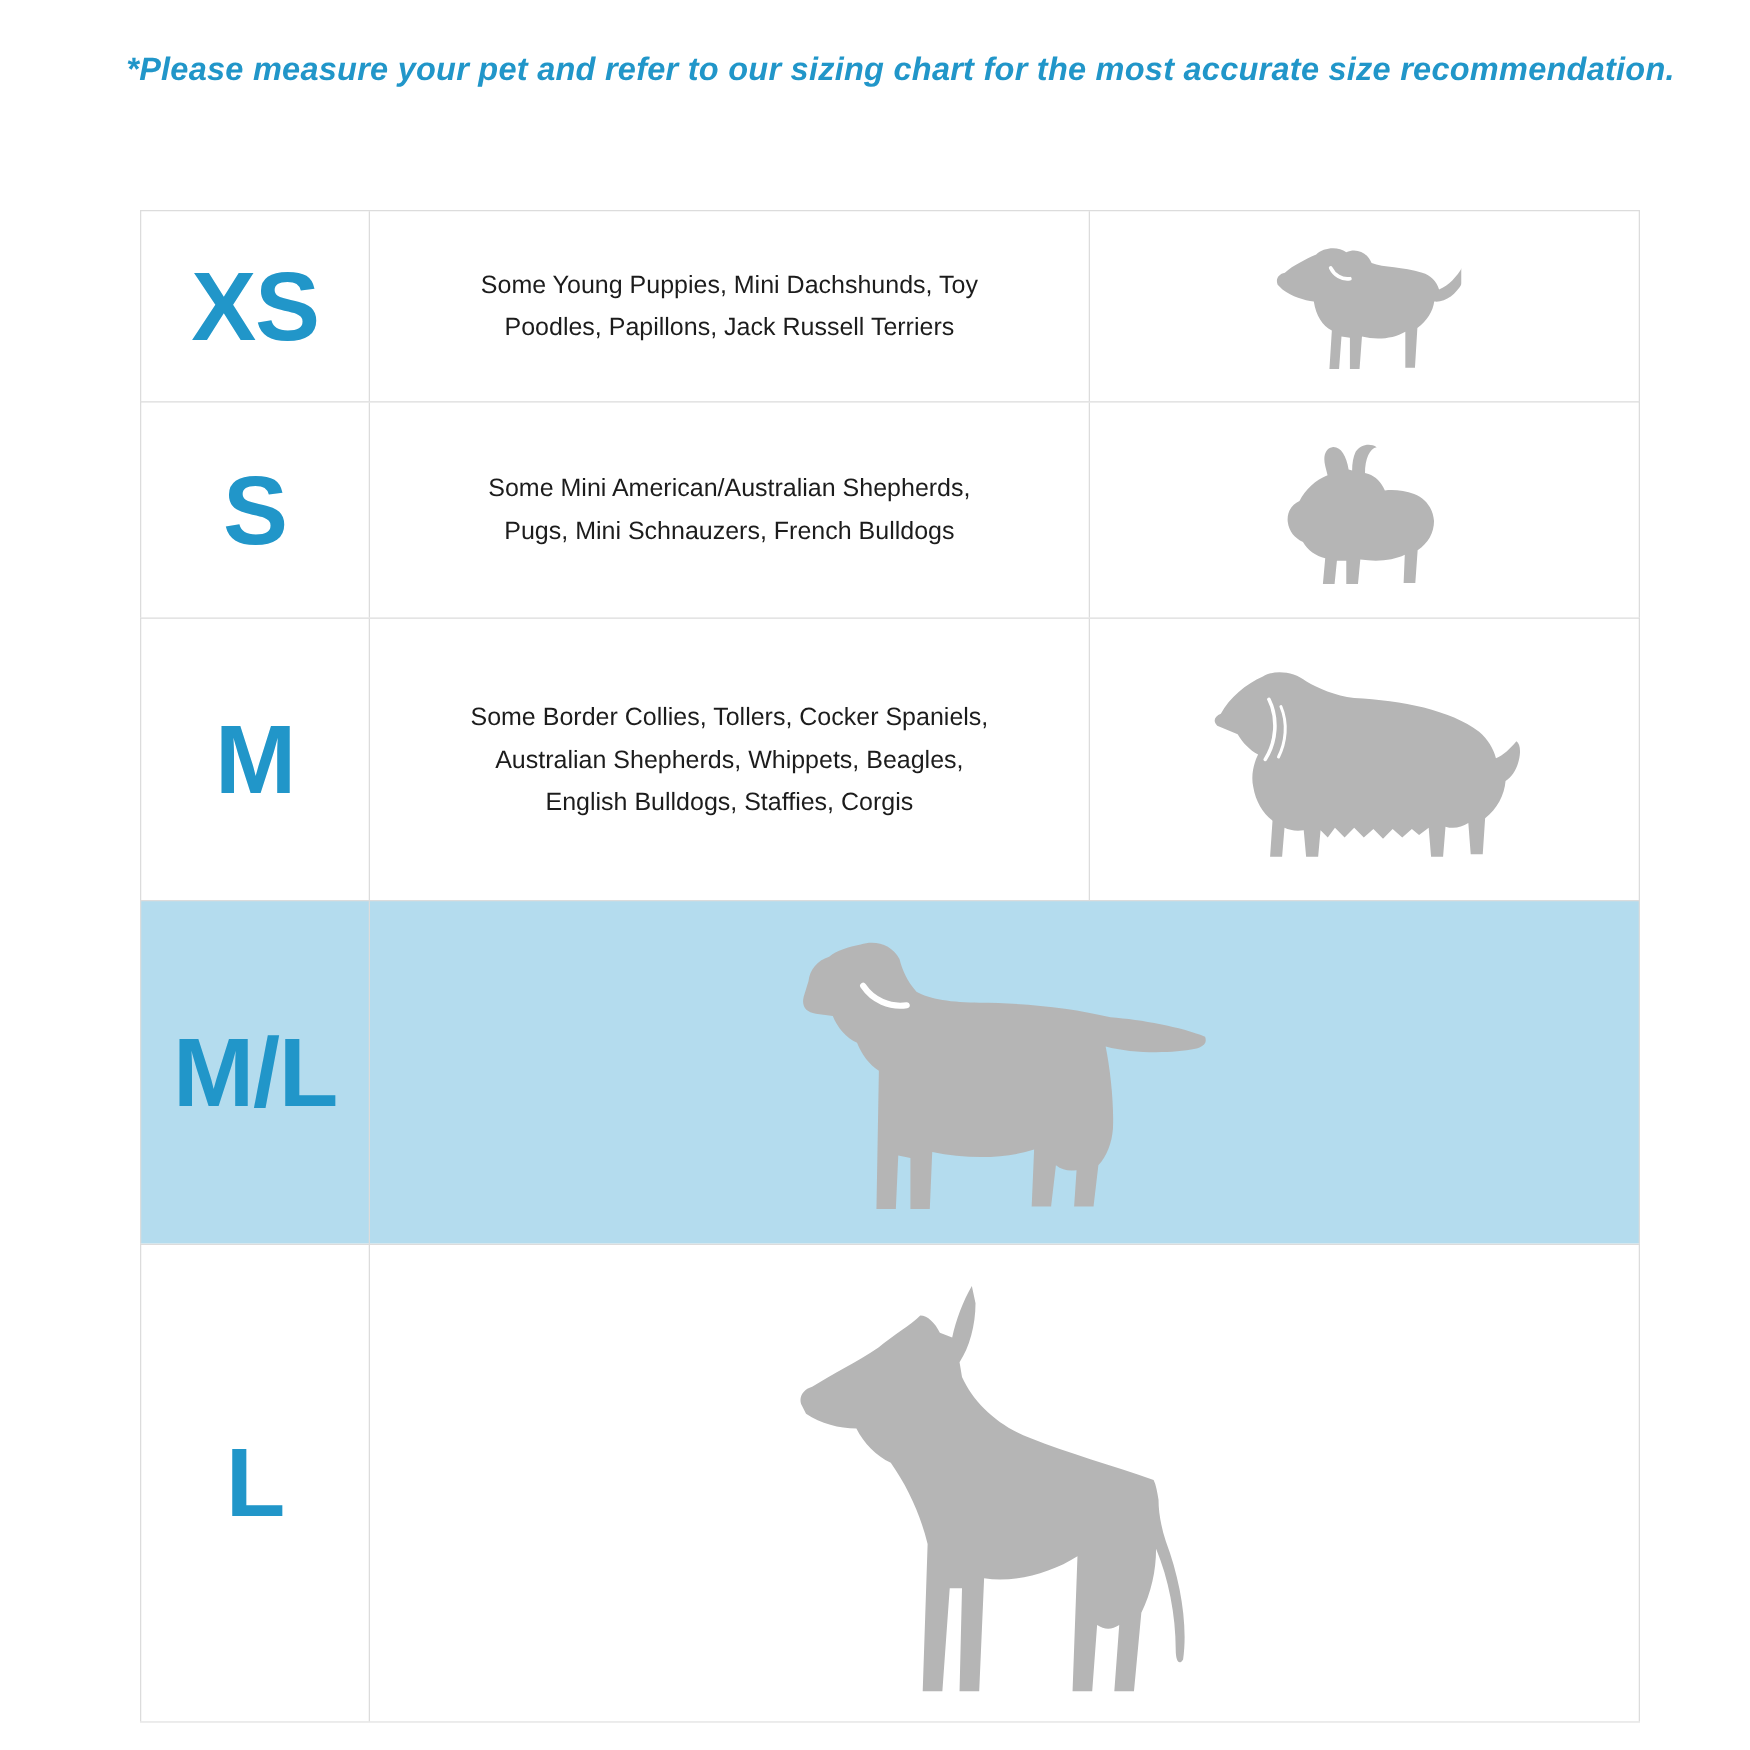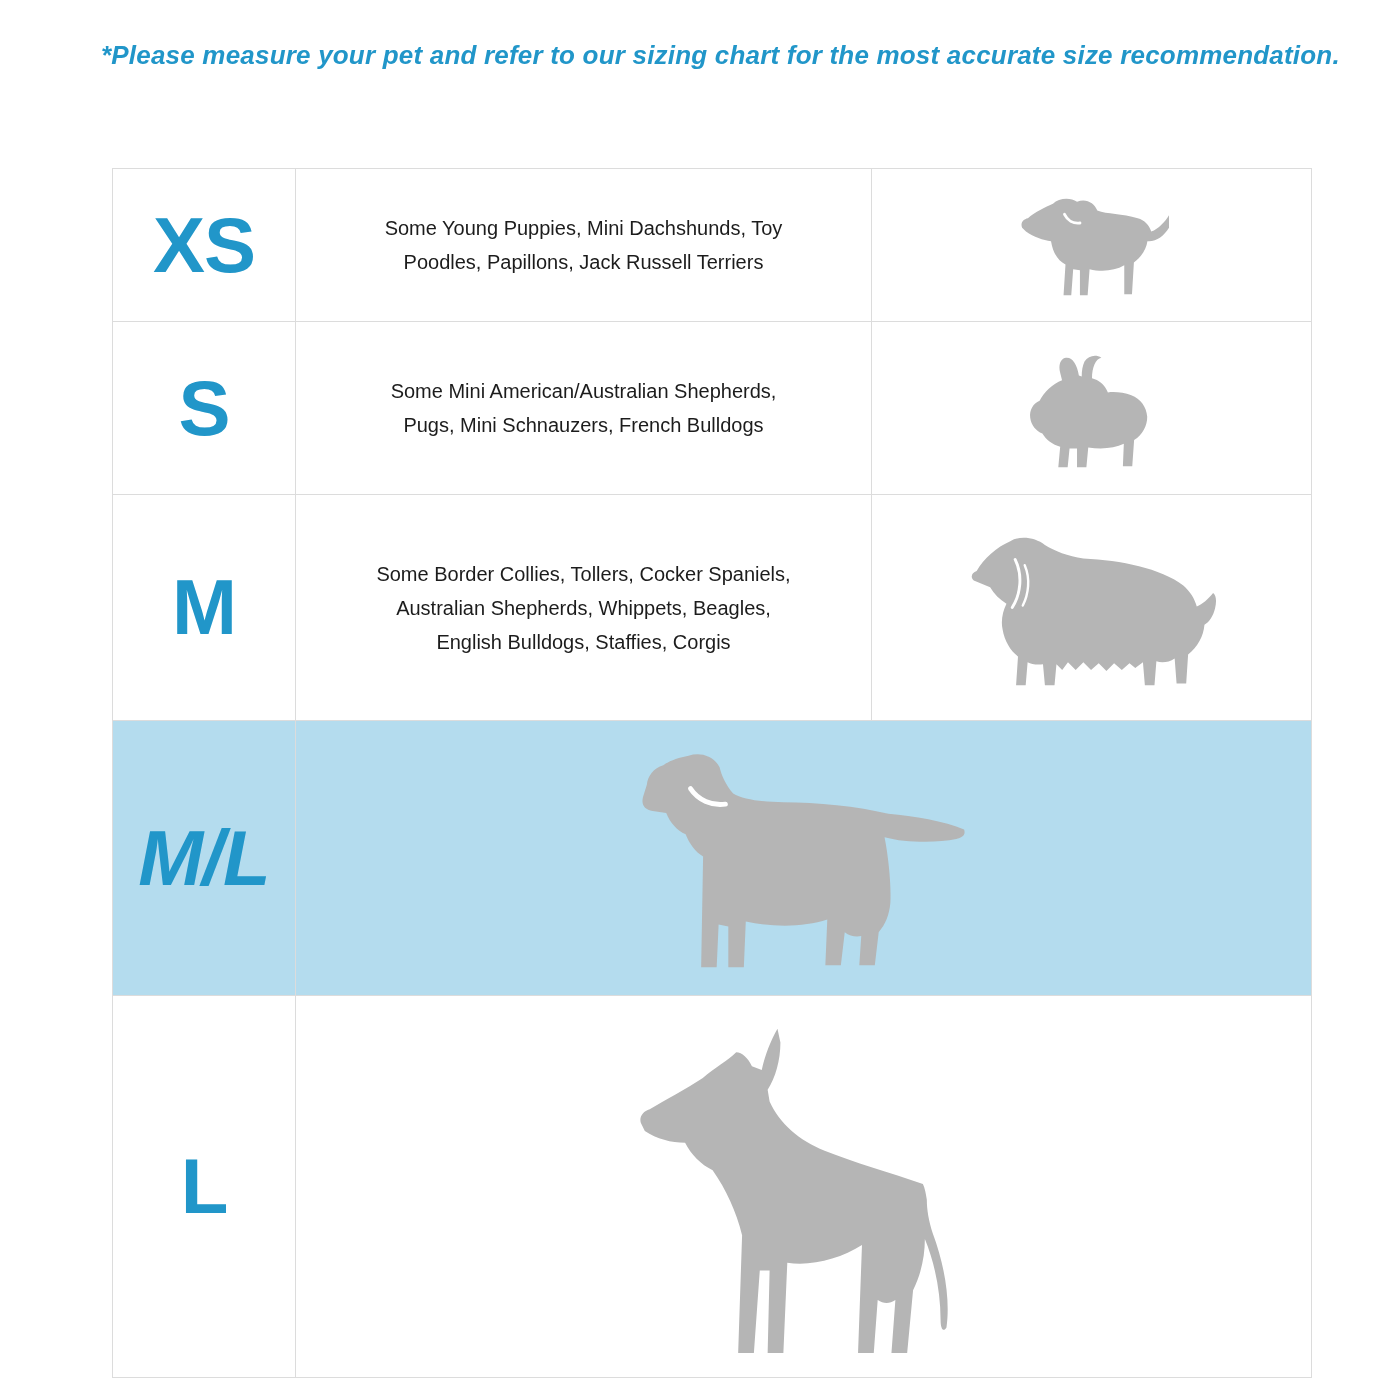--- a/index.html
+++ b/index.html
@@ -17,21 +17,21 @@
     position:absolute; left:112px; top:128px; width:1200px;
     box-sizing:border-box;
     border-bottom:1px solid var(--border);
     margin-top:40px;
   }
   .row {
     display:flex; box-sizing:border-box;
     border:1px solid var(--border); border-bottom:none;
     background:#ffffff;
   }
-  .row.highlight { background:var(--highlight);font-style:italic; }
+  .row.highlight { background:var(--highlight); }
   .cell { box-sizing:border-box; display:flex; align-items:center; justify-content:center; }
   .cell-size  { width:183px; border-right:1px solid var(--border); }
   .cell-desc  { width:576px; border-right:1px solid var(--border); text-align:center;
                 font-size:20px; line-height:34px; color:var(--text); }
   .cell-dog   { flex:1; }
   .size-label { font-size:78px; font-weight:bold; color:var(--accent); letter-spacing:-1px; }
   .row-xs  { height:153px; }
   .row-s   { height:173px; }
   .row-m   { height:226px; }
   .row-ml  { height:275px; }

